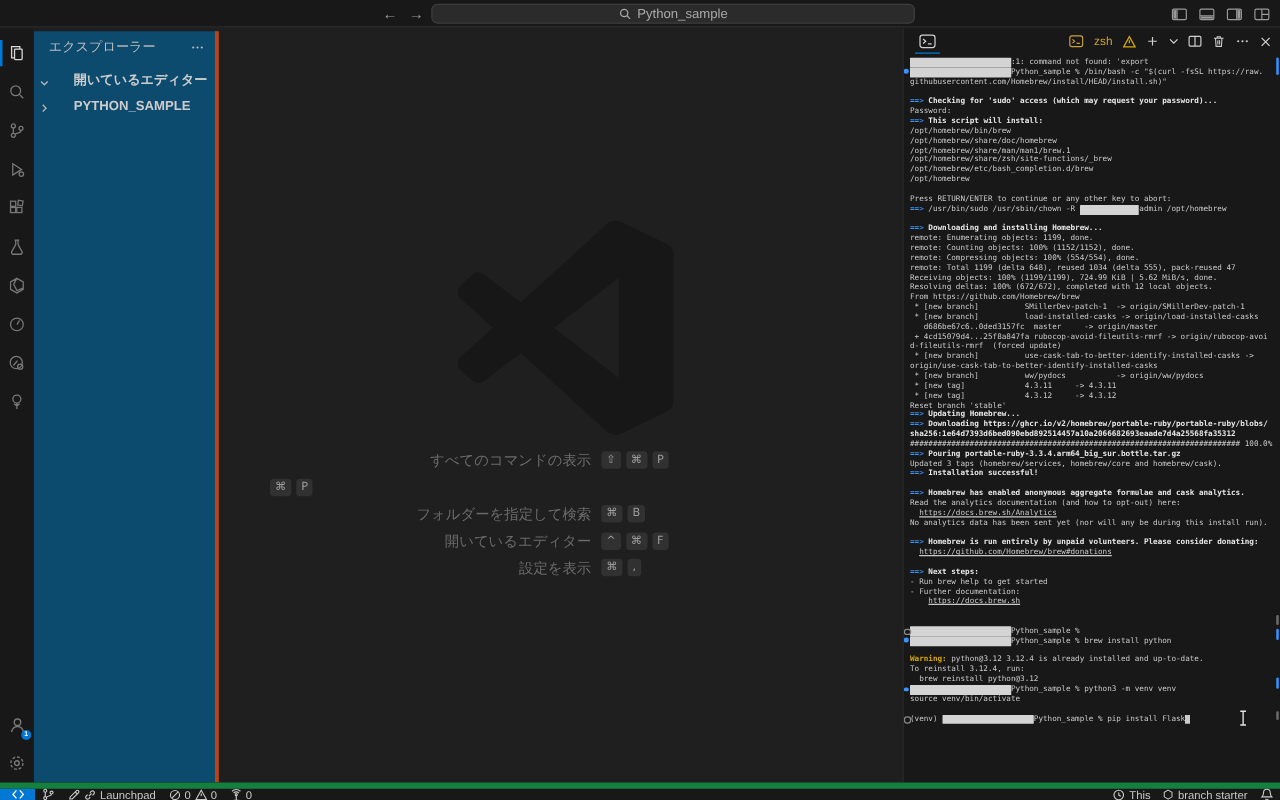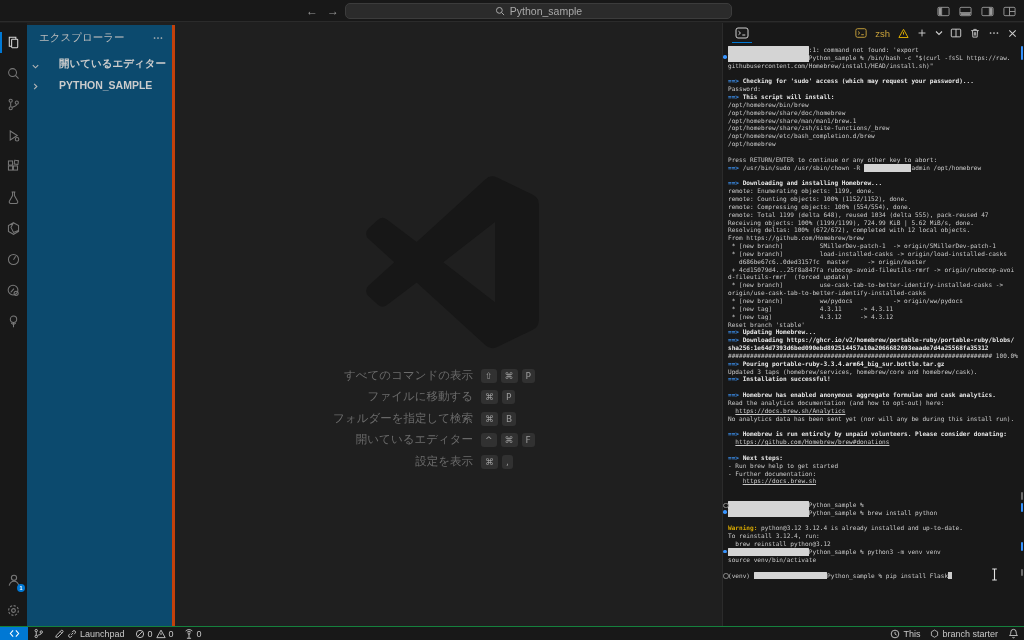--- a/index.html
+++ b/index.html
@@ -26,21 +26,21 @@
   .sidebar{position:absolute;left:27px;top:25px;bottom:14px;width:148px;background:#0c4a6e;border-right:3px solid #c2410c;z-index:3}
   .sb-header{height:26px;display:flex;align-items:center;padding:0 8px 0 12px;color:#bdbdbd;font-size:10.5px}
   .sb-header .more{margin-left:auto;color:#bdbdbd}
   .sb-row{height:20px;display:flex;align-items:flex-end;gap:19px;padding:0 4px;color:#cccccc;font-size:10.5px;font-weight:bold}
   .sb-row .chev{color:#b6b6b6}
 
   
   .editor{position:absolute;left:176px;top:23px;right:302px;bottom:14px;background:#1f1f1f;overflow:hidden}
   .watermark{position:absolute;left:187px;top:153px;width:176px;height:176px;color:#171717}
   .shortcuts{position:absolute;left:40px;top:338px;width:390px}
-  .short-row{display:flex;align-items:flex-end;gap:8px;height:21.5px}
+  .short-row{display:flex;align-items:flex-start;gap:8px;height:21.5px}
   .short-label{width:257px;text-align:right;color:#6b6b6b;font-size:11.5px}
   .short-keys{display:flex;gap:4px}
   .key{background:#313131;color:#9d9d9d;border-radius:3px;padding:0 4px;font-size:9px;line-height:14px;min-width:7px;text-align:center;font-family:"DejaVu Sans",sans-serif}
 
   
   .terminal{position:absolute;right:0;top:23px;width:302px;bottom:14px;background:#181818;border-left:1px solid #2b2b2b;z-index:3}
   .term-header{height:20px;display:flex;align-items:center;padding:10px 6px;color:#cfcfcf}
   .term-tab{position:relative;height:20px;display:flex;align-items:center;padding:0 6px}
   .term-tab::after{content:"";position:absolute;left:3px;bottom:0;width:20px;height:1px;background:#0078d4}
   .term-actions{margin-left:auto;display:flex;align-items:center;gap:7px}
@@ -52,21 +52,21 @@
   .s-y{color:#d7a800;font-weight:bold}
   .s-l{text-decoration:underline}
   .s-r{display:inline-block;background:#d4d4d4;height:7.85px;vertical-align:top;border-radius:0.5px}
   .s-k{display:inline-block;background:#cccccc;height:7px;vertical-align:top}
   .tline.d-b::before,.tline.d-o::before{content:"";position:absolute;left:0;top:1.6px;width:3.6px;height:3.6px;border-radius:50%}
   .tline.d-b::before{background:#3794ff}
   .tline.d-o::before{border:0.8px solid #8a8a8a}
   .ov-mark{position:absolute;right:1px;width:2.5px;border-radius:1px}
 
   
-  .statusbar{position:absolute;left:0;right:0;bottom:0;height:14px;background:#181818;border-top:1px solid #15803d;display:flex;align-items:center;font-size:9px;color:#c8c8c8;z-index:6}
+  .statusbar{position:absolute;left:0;right:0;bottom:0;height:14px;background:#181818;border-top:5px solid #15803d;display:flex;align-items:center;font-size:9px;color:#c8c8c8;z-index:6}
   .sb-item{display:flex;align-items:center;gap:3px;padding:0 5px;height:100%}
   .remote{background:#0078d4;color:#fff;width:28px;justify-content:center;padding:0}
   .sb-right{margin-left:auto;display:flex;align-items:center;height:100%}
 
   .mouse-cursor{position:absolute;left:990px;top:568px;z-index:9}
 </style>
 </head>
 <body>
 
 <div class="titlebar">
@@ -223,21 +223,20 @@
   <div class="shortcuts">
       <div class="short-row">
         <span class="short-label">すべてのコマンドの表示</span>
         <span class="short-keys">
           <span class="key">⇧</span>
           <span class="key">⌘</span>
           <span class="key">P</span>
         </span>
       </div>
       <div class="short-row">
-        <span class="short-label">ファイルに移動する</span>
         <span class="short-keys">
           <span class="key">⌘</span>
           <span class="key">P</span>
         </span>
       </div>
       <div class="short-row">
         <span class="short-label">フォルダーを指定して検索</span>
         <span class="short-keys">
           <span class="key">⌘</span>
           <span class="key">B</span>

